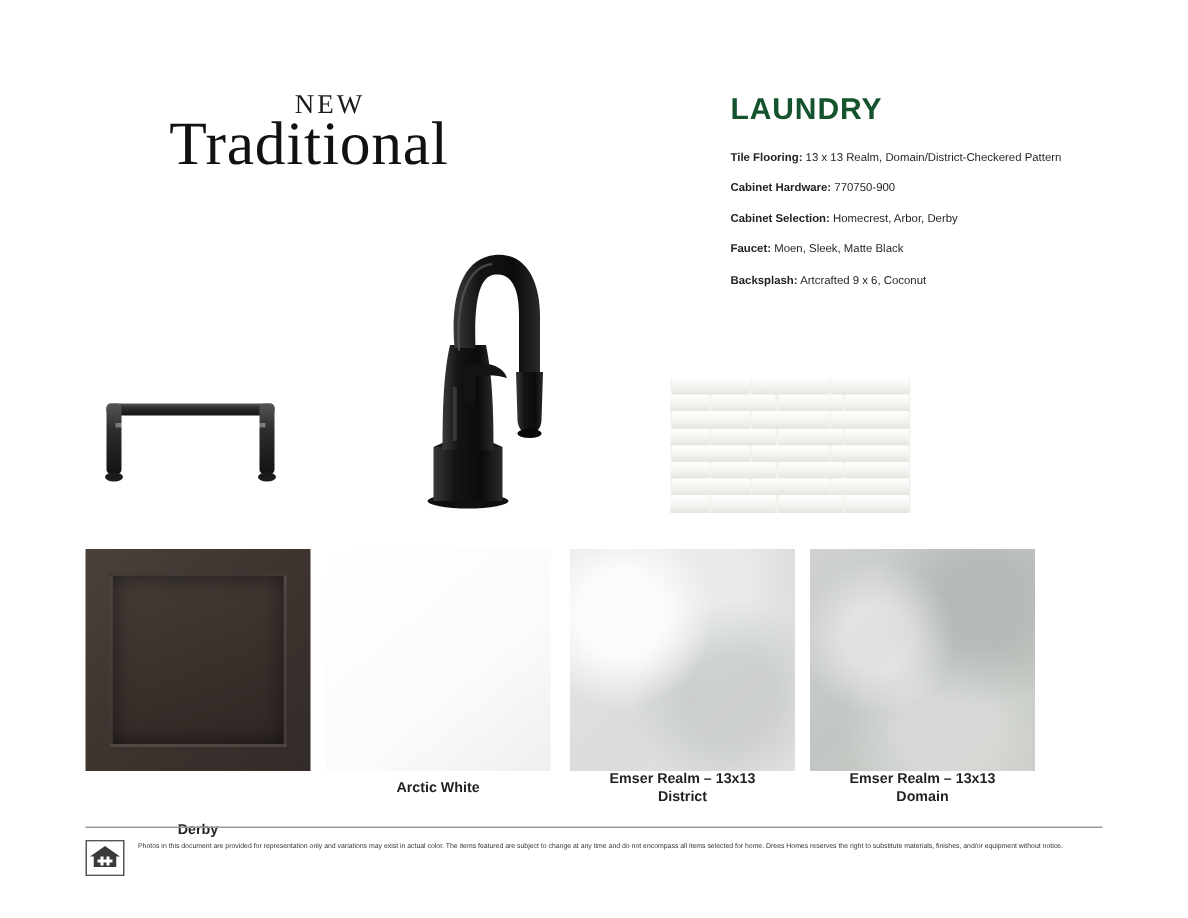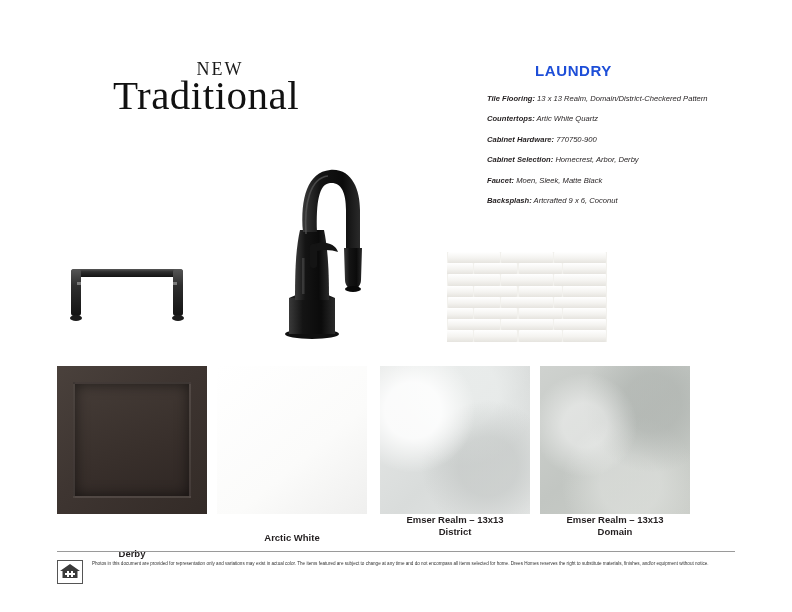--- a/index.html
+++ b/index.html
@@ -47,34 +47,32 @@
   }
 
   
   .spec-panel {
     position: absolute;
     left: 487px;
     top: 62px;
     width: 270px;
   }
   .spec-title {
-    font-size: 15px;
+    font-size: 20px;
     font-weight: bold;
     letter-spacing: 0.6px;
-    color: #1d4ed8;
+    color: #14532d;
     margin-bottom: 14px;
-    margin-left: 48px;
   }
   .spec-row {
     font-size: 7.6px;
     line-height: 1.5;
     margin-bottom: 9px;
     color: #231f20;
     white-space: nowrap;
-    font-style: italic;
   }
   .spec-row .k {
     font-weight: bold;
   }
   .spec-row .v {
     font-weight: normal;
   }
 
   
   .swatch {
@@ -159,21 +157,21 @@
   
   .caption {
     position: absolute;
     text-align: center;
     font-size: 9.5px;
     font-weight: bold;
     color: #231f20;
     line-height: 1.25;
   }
   .cap-derby   { left: 57px;  top: 548px; width: 150px; }
-  .cap-white   { left: 217px; top: 532px; width: 150px; }
+  .cap-white   { left: 217px; top: 520px; width: 150px; }
   .cap-district{ left: 375px; top: 514px; width: 160px; }
   .cap-domain  { left: 535px; top: 514px; width: 160px; }
 
   
   .footer-rule {
     position: absolute;
     left: 57px; top: 551px; width: 678px;
     border-top: 1px solid #9a9a9a;
   }
   .footer {
@@ -203,24 +201,20 @@
   <span class="logo-new">NEW</span>
   <span class="logo-trad">Traditional</span>
 </div>
 
 <div class="spec-panel">
   <div class="spec-title">LAUNDRY</div>
 
   <div class="spec-row">
     <span class="k">Tile Flooring:</span>
     <span class="v">13 x 13 Realm, Domain/District-Checkered Pattern</span>
-  </div>
-  <div class="spec-row">
-    <span class="k">Countertops:</span>
-    <span class="v">Artic White Quartz</span>
   </div>
   <div class="spec-row">
     <span class="k">Cabinet Hardware:</span>
     <span class="v">770750-900</span>
   </div>
   <div class="spec-row">
     <span class="k">Cabinet Selection:</span>
     <span class="v">Homecrest, Arbor, Derby</span>
   </div>
   <div class="spec-row">

